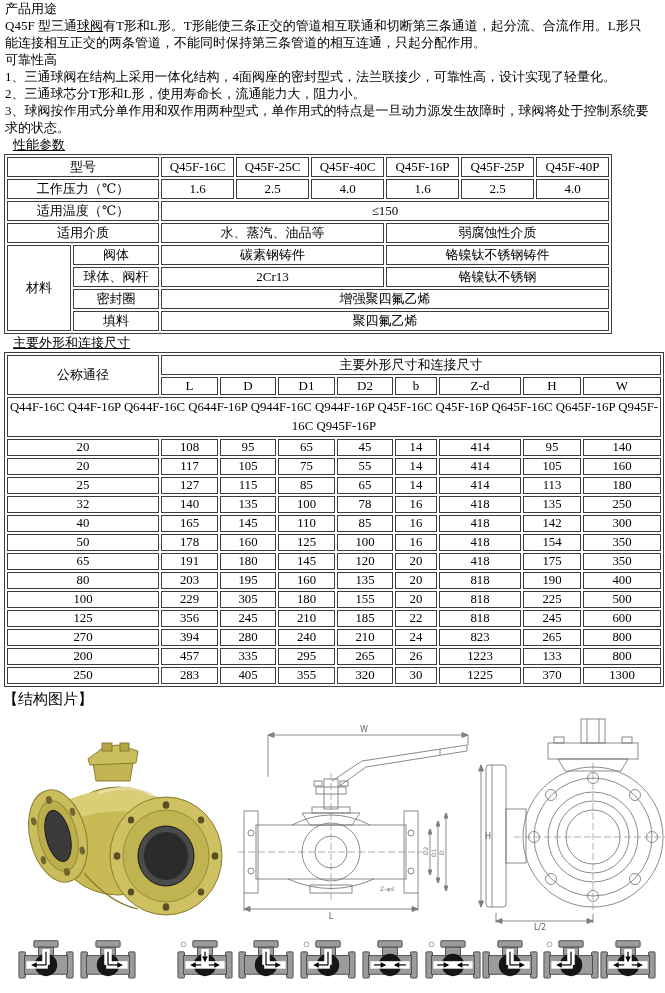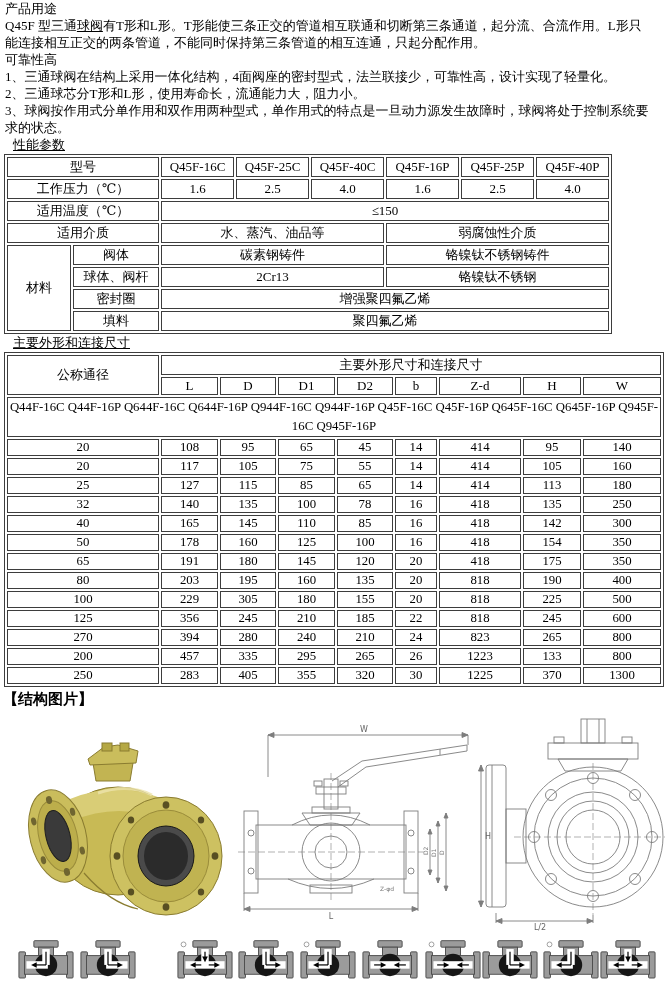--- a/index.html
+++ b/index.html
@@ -22,21 +22,21 @@
     border:1px solid #3d3d3d; text-align:center; vertical-align:middle;
     padding:0 1px; overflow:hidden; white-space:nowrap;
   }
   .perf { width:607px; }
   .perf td { height:15px; }
   .dims { width:660px; }
   .dims td { height:13px; font-size:12.8px; }
   .dims .hdr td { height:15px; font-size:13px; }
   .models-cell { height:36px !important; line-height:19px; white-space:normal !important; }
   .sec-title { padding:1px 3px 1px 13px; line-height:16px;text-decoration:underline; }
-  .struct-title { font-weight:bold; font-size:15px; padding:3px 0 2px 3px; }
+  .struct-title { font-weight:normal; font-size:15px; padding:3px 0 2px 3px; }
   #figures { position:relative; width:665px; height:326px; }
   .fig { position:absolute; }
   svg text { font-family:"DejaVu Sans",sans-serif; }
 </style>
 </head>
 <body>
 
 <div class="txt">产品用途</div>
 <div class="txt"><span>Q45F </span><span class="link-plain">型三通</span><span class="link-blue">球阀</span><span>有T形和L形。T形能使三条正交的管道相互联通和切断第三条通道，起分流、合流作用。L形只能连接相互正交的两条管道，不能同时保持第三条管道的相互连通，只起分配作用。</span></div>
 <div class="txt">可靠性高</div>

